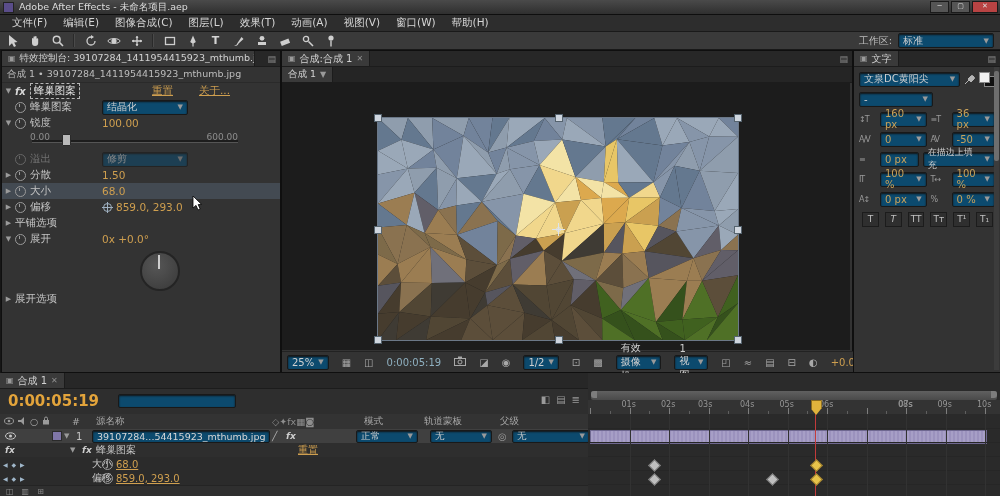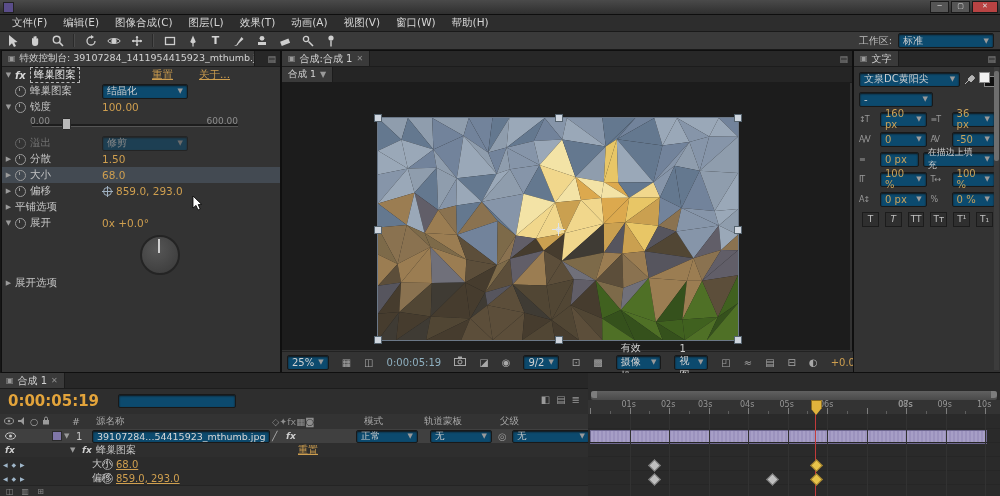--- a/index.html
+++ b/index.html
@@ -75,20 +75,21 @@
   .kf.cur{background:#e6c34a;border-color:#93752a}
   .kfnav{font-size:6px;color:#9fb6c9;letter-spacing:1px;margin-left:3px}
 </style>
 </head>
 <body>
 
 <div id="app">
 
   <div class="ab titlebar">
     <span class="appicon"></span>
+    <span>Adobe After Effects - 未命名项目.aep</span>
     <span style="margin-left:auto;display:flex;padding-right:2px">
       <span class="winbtn">─</span>
       <span class="winbtn">▢</span>
       <span class="winbtn close">✕</span>
     </span>
   </div>
 
   <div class="ab menubar">
     <span style="display:flex">
         <span class="mitem">文件(F)</span>
@@ -190,20 +191,23 @@
     </span>
   </div>
 
   <div class="ab panel" style="left:1px;top:50px;width:278px;height:321px">
     <div class="tabstrip">
       <span class="tab" style="max-width:240px;overflow:hidden;white-space:nowrap">
         <span class="tabicon">▣</span>
         <span style="font-size:9.5px">特效控制台: 39107284_1411954415923_mthumb.jpg</span>
       </span>
       <span class="pmenu">▤</span>
+    </div>
+    <div class="r" style="height:15px;padding-left:5px;font-size:9.5px;color:#bdbdbd;border-bottom:1px solid #2a2a2a">
+      <span>合成 1 • 39107284_1411954415923_mthumb.jpg</span>
     </div>
 
     <div>
 
       <div class="ecrow">
         <span class="tw">▼</span>
         <span class="fxbadge">fx</span>
         <span class="selname">蜂巢图案</span>
         <span class="lnk ab" style="left:150px">重置</span>
         <span class="lnk ab" style="left:197px">关于...</span>
@@ -552,21 +556,21 @@
       <span class="cicon">◫</span>
       <span style="color:#8fb0c0;font-size:10px">0:00:05:19</span>
       <span class="cicon"><svg width="12" height="10">
             <rect x="0.5" y="2.5" width="11" height="7" fill="none" stroke="#a8a8a8"></rect>
             <circle cx="6" cy="6" r="2" fill="none" stroke="#a8a8a8"></circle>
             <rect x="4" y="0.5" width="4" height="2" fill="#a8a8a8"></rect>
           </svg></span>
       <span class="cicon">◪</span>
       <span class="cicon">◉</span>
       <span class="inset" style="width:38px">
-        <span>9/2</span>
+        <span>1/2</span>
           <span class="caret">▼</span>
       </span>
       <span class="cicon">⊡</span>
       <span class="cicon">▩</span>
       <span class="inset" style="width:78px">
         <span>有效摄像机</span>
           <span class="caret">▼</span>
       </span>
       <span class="inset" style="width:52px">
         <span>1视图</span>

